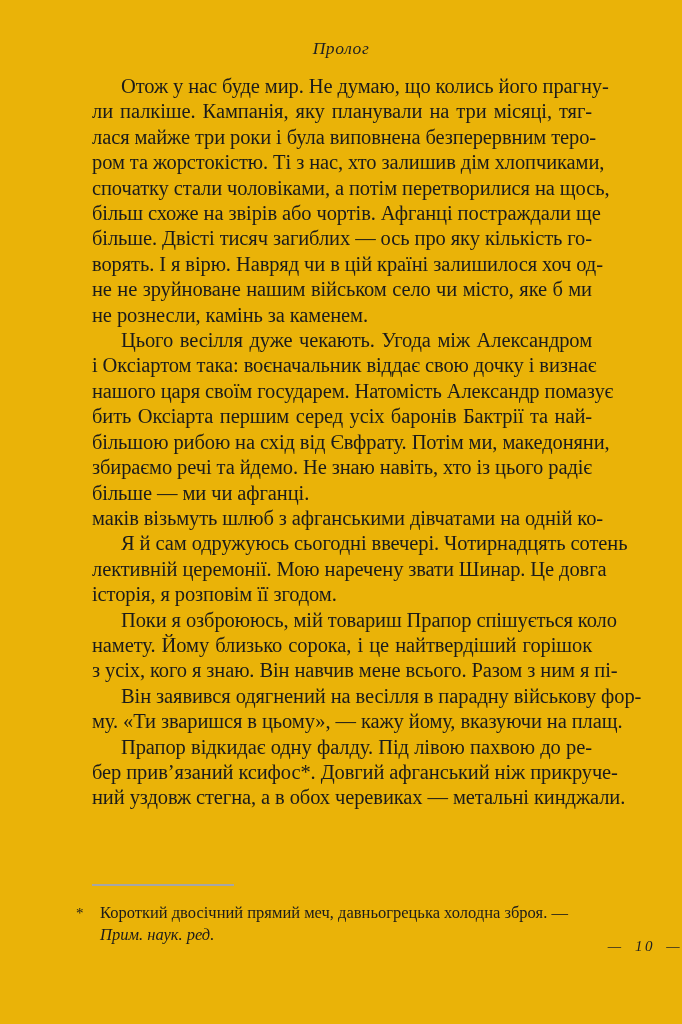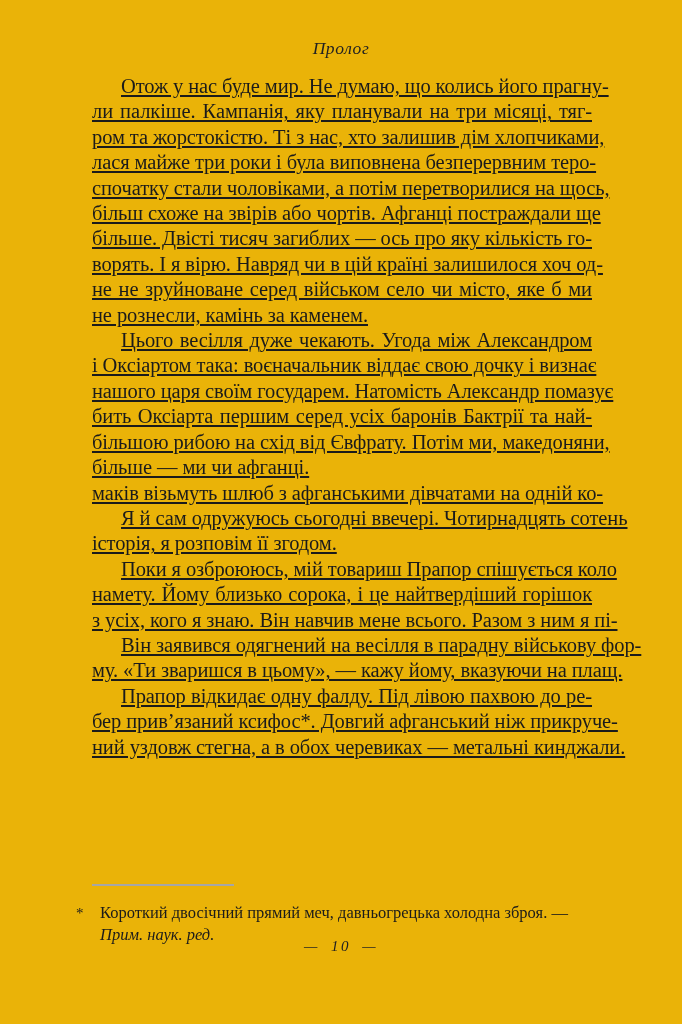--- a/index.html
+++ b/index.html
@@ -25,21 +25,20 @@
     font-style: italic;
     font-size: 17.5px;
     letter-spacing: 0.6px;
     color: #222;
   }
   .body-text {
     position: absolute;
     top: 74px;
     left: 92px;
     width: 500px;
-    text-decoration: underline;
   }
   .para {
     margin: 0;
   }
   .line {
     font-size: 20.5px;
     line-height: 25.4px;
     text-align: justify;
     text-align-last: justify;
     white-space: nowrap;
@@ -79,59 +78,61 @@
     margin-top: 8px;
   }
   .fn-source {
     font-style: italic;
   }
   .page-number {
     position: absolute;
     top: 938px;
     left: 0;
     width: 100%;
-    text-align: center;
+    text-align: right;
     font-style: italic;
     font-size: 15px;
     letter-spacing: 2.5px;
     word-spacing: 5px;
     color: #222;
   }
 </style>
 </head>
 <body>
 
 <div class="page">
 
   <div class="running-head">Пролог</div>
 
   <div class="body-text">
       <div class="para">
         <div class="line first">Отож у нас буде мир. Не думаю, що колись його прагну-</div>
         <div class="line">ли палкіше. Кампанія, яку планували на три місяці, тяг-</div>
+        <div class="line">лася майже три роки і була виповнена безперервним теро-</div>
         <div class="line">ром та жорстокістю. Ті з нас, хто залишив дім хлопчиками,</div>
-        <div class="line">лася майже три роки і була виповнена безперервним теро-</div>
         <div class="line">спочатку стали чоловіками, а потім перетворилися на щось,</div>
         <div class="line">більш схоже на звірів або чортів. Афганці постраждали ще</div>
         <div class="line">більше. Двісті тисяч загиблих — ось про яку кількість го-</div>
         <div class="line">ворять. І я вірю. Навряд чи в цій країні залишилося хоч од-</div>
-        <div class="line">не не зруйноване серед військом село чи місто, яке б ми</div>
+        <div class="line">не не зруйноване нашим військом село чи місто, яке б ми</div>
         <div class="line last">не рознесли, камінь за каменем.</div>
       </div>
       <div class="para">
         <div class="line first">Цього весілля дуже чекають. Угода між Александром</div>
         <div class="line">і Оксіартом така: воєначальник віддає свою дочку і визнає</div>
         <div class="line">нашого царя своїм государем. Натомість Александр помазує</div>
         <div class="line">бить Оксіарта першим серед усіх баронів Бактрії та най-</div>
         <div class="line">більшою рибою на схід від Євфрату. Потім ми, македоняни,</div>
+        <div class="line">збираємо речі та йдемо. Не знаю навіть, хто із цього радіє</div>
         <div class="line last">більше — ми чи афганці.</div>
       </div>
       <div class="para">
         <div class="line">маків візьмуть шлюб з афганськими дівчатами на одній ко-</div>
         <div class="line first">Я й сам одружуюсь сьогодні ввечері. Чотирнадцять сотень</div>
+        <div class="line">лективній церемонії. Мою наречену звати Шинар. Це довга</div>
         <div class="line last">історія, я розповім її згодом.</div>
       </div>
       <div class="para">
         <div class="line first">Поки я озброююсь, мій товариш Прапор спішується коло</div>
         <div class="line">намету. Йому близько сорока, і це найтвердіший горішок</div>
         <div class="line">з усіх, кого я знаю. Він навчив мене всього. Разом з ним я пі-</div>
       </div>
       <div class="para">
         <div class="line first">Він заявився одягнений на весілля в парадну військову фор-</div>
         <div class="line last">му. «Ти зваришся в цьому», — кажу йому, вказуючи на плащ.</div>

